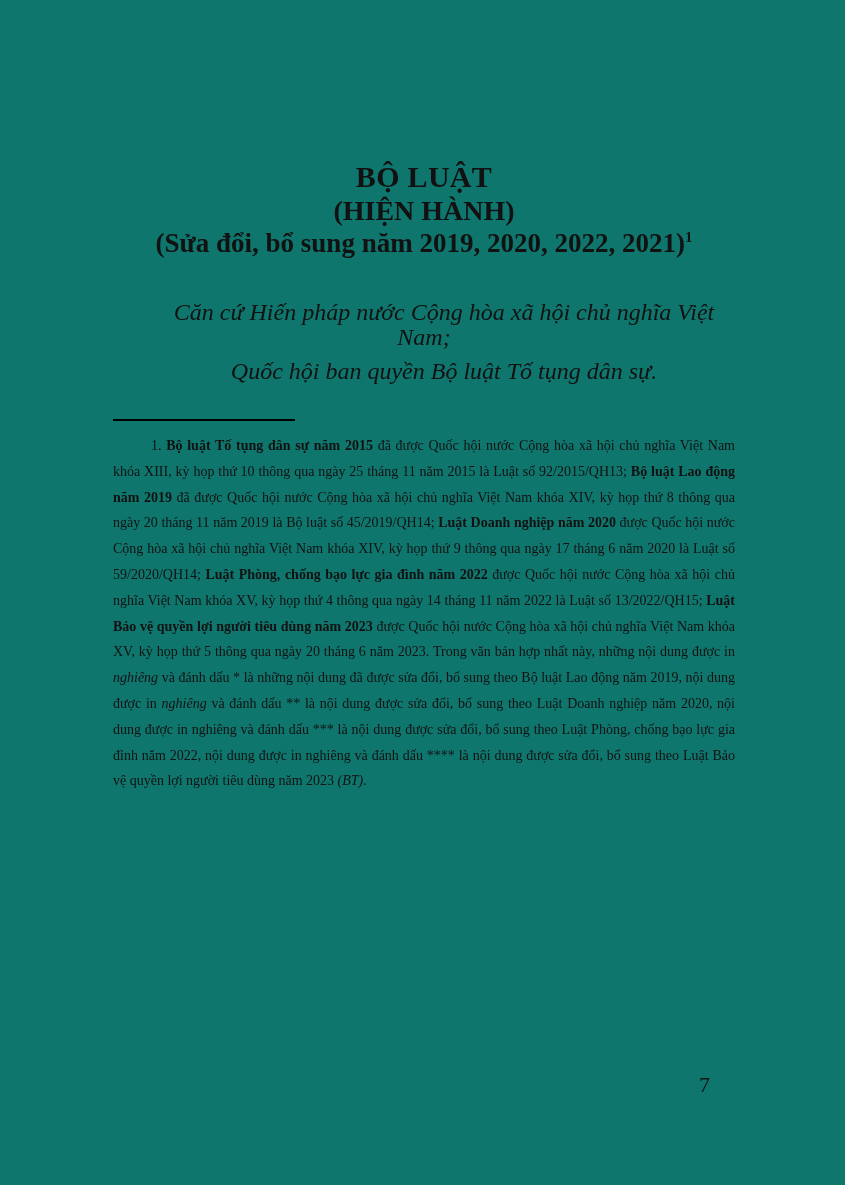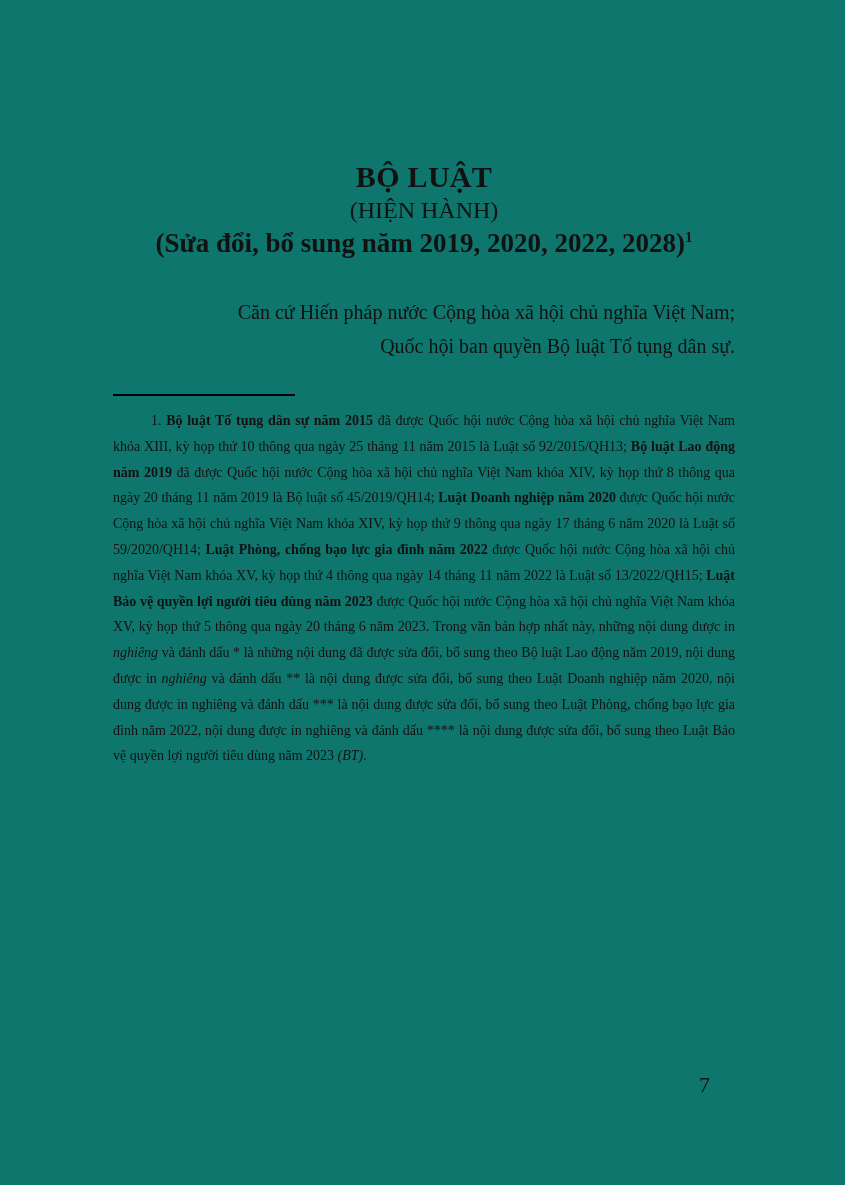--- a/index.html
+++ b/index.html
@@ -24,44 +24,45 @@
     padding-top: 160px;
     text-align: center;
   }
   .title-main {
     font-size: 30px;
     font-weight: bold;
     line-height: 34px;
     letter-spacing: 0.3px;
   }
   .title-status {
-    font-size: 24px;
-    font-weight: normal;
+    font-size: 28px;
+    font-weight: bold;
     line-height: 33px;
   }
   .title-amend {
     font-size: 27px;
     font-weight: bold;
     line-height: 33px;
   }
   .title-amend sup {
     font-size: 15px;
     font-weight: bold;
     vertical-align: super;
     line-height: 0;
   }
   .preamble {
     margin-top: 40px;
   }
   .preamble p {
-    font-size: 20px;
+    font-style: italic;
+    font-size: 24px;
     line-height: 25px;
     text-indent: 40px;
     margin-bottom: 9px;
-    text-align: right;
+    text-align: center;
   }
   .footnote-divider {
     margin-top: 35px;
     width: 182px;
     border: none;
     border-top: 2px solid #000000;
   }
   .footnote {
     margin-top: 12px;
     font-size: 14px;
@@ -81,21 +82,21 @@
 </style>
 </head>
 <body>
 
 <div class="page">
   <div class="content">
 
     <div class="title-block">
       <div class="title-main">BỘ LUẬT</div>
       <div class="title-status">(HIỆN HÀNH)</div>
-      <div class="title-amend"><span>(Sửa đổi, bổ sung năm 2019, 2020, 2022, 2028)</span><sup>1</sup></div>
+      <div class="title-amend"><span>(Sửa đổi, bổ sung năm 2019, 2020, 2022, 2021)</span><sup>1</sup></div>
     </div>
 
     <div class="preamble">
       <p>Căn cứ Hiến pháp nước Cộng hòa xã hội chủ nghĩa Việt Nam;</p>
       <p>Quốc hội ban quyền Bộ luật Tố tụng dân sự.</p>
     </div>
 
     <hr class="footnote-divider">
 
     <p class="footnote"><span>1. </span><span class="seg-bold">Bộ luật Tố tụng dân sự năm 2015</span><span> đã được Quốc hội nước Cộng hòa xã hội chủ nghĩa Việt Nam khóa XIII, kỳ họp thứ 10 thông qua ngày 25 tháng 11 năm 2015 là Luật số 92/2015/QH13; </span><span class="seg-bold">Bộ luật Lao động năm 2019</span><span> đã được Quốc hội nước Cộng hòa xã hội chủ nghĩa Việt Nam khóa XIV, kỳ họp thứ 8 thông qua ngày 20 tháng 11 năm 2019 là Bộ luật số 45/2019/QH14; </span><span class="seg-bold">Luật Doanh nghiệp năm 2020</span><span> được Quốc hội nước Cộng hòa xã hội chủ nghĩa Việt Nam khóa XIV, kỳ họp thứ 9 thông qua ngày 17 tháng 6 năm 2020 là Luật số 59/2020/QH14; </span><span class="seg-bold">Luật Phòng, chống bạo lực gia đình năm 2022</span><span> được Quốc hội nước Cộng hòa xã hội chủ nghĩa Việt Nam khóa XV, kỳ họp thứ 4 thông qua ngày 14 tháng 11 năm 2022 là Luật số 13/2022/QH15; </span><span class="seg-bold">Luật Bảo vệ quyền lợi người tiêu dùng năm 2023</span><span> được Quốc hội nước Cộng hòa xã hội chủ nghĩa Việt Nam khóa XV, kỳ họp thứ 5 thông qua ngày 20 tháng 6 năm 2023. Trong văn bản hợp nhất này, những nội dung được in </span><span class="seg-italic">nghiêng</span><span> và đánh dấu * là những nội dung đã được sửa đổi, bổ sung theo Bộ luật Lao động năm 2019, nội dung được in </span><span class="seg-italic">nghiêng</span><span> và đánh dấu ** là nội dung được sửa đổi, bổ sung theo Luật Doanh nghiệp năm 2020, nội dung được in nghiêng và đánh dấu *** là nội dung được sửa đổi, bổ sung theo Luật Phòng, chống bạo lực gia đình năm 2022, nội dung được in nghiêng và đánh dấu **** là nội dung được sửa đổi, bổ sung theo Luật Bảo vệ quyền lợi người tiêu dùng năm 2023 </span><span class="seg-italic">(BT)</span><span>.</span></p>

